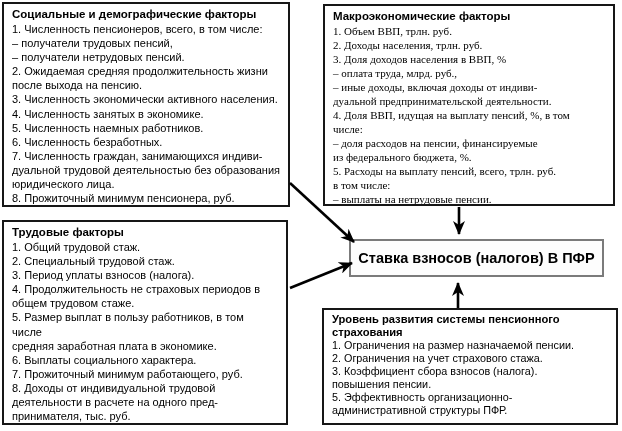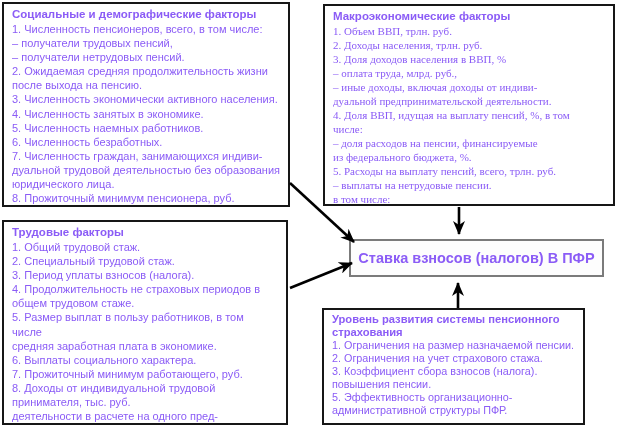--- a/index.html
+++ b/index.html
@@ -6,21 +6,21 @@
     margin: 0;
     padding: 0;
     background: #ffffff;
   }
   .canvas {
     position: relative;
     width: 622px;
     height: 431px;
     background: #ffffff;
     font-family: "Liberation Sans", "DejaVu Sans", sans-serif;
-    color: #8b5cf6;
+    color: #000000;
     overflow: hidden;
   }
   .box {
     position: absolute;
     box-sizing: border-box;
     border: 2px solid #161616;
     background: #ffffff;
     padding: 3px 4px 0 8px;
     overflow: hidden;
   }
@@ -31,21 +31,21 @@
     white-space: nowrap;
   }
   .line {
     font-size: 11px;
     line-height: 14.1px;
     white-space: nowrap;
   }
   #box-social { left: 2px;   top: 2px;   width: 288px; height: 205px; }
   #box-macro  { left: 323px; top: 4px;   width: 292px; height: 202px; }
   #box-labor  { left: 2px;   top: 220px; width: 286px; height: 205px; }
-  #box-level  { left: 322px; top: 308px; width: 263px; height: 117px; }
+  #box-level  { left: 322px; top: 308px; width: 296px; height: 117px; }
 
   #box-macro .line { line-height: 14.0px; font-family: Liberation Serif, serif; }
 
   #box-level .box-title {
     white-space: normal;
     max-width: 246px;
     line-height: 13.1px;
     font-size: 11.2px;
   }
   #box-level .line { line-height: 12.9px; font-size: 10.8px; }
@@ -109,41 +109,41 @@
         <div class="line">2. Доходы населения, трлн. руб.</div>
         <div class="line">3. Доля доходов населения в ВВП, %</div>
         <div class="line">– оплата труда, млрд. руб.,</div>
         <div class="line">– иные доходы, включая доходы от индиви-</div>
         <div class="line">дуальной предпринимательской деятельности.</div>
         <div class="line">4. Доля ВВП, идущая на выплату пенсий, %, в том</div>
         <div class="line">числе:</div>
         <div class="line">– доля расходов на пенсии, финансируемые</div>
         <div class="line">из федерального бюджета, %.</div>
         <div class="line">5. Расходы на выплату пенсий, всего, трлн. руб.</div>
+        <div class="line">в том числе:</div>
         <div class="line">– выплаты на нетрудовые пенсии.</div>
-        <div class="line">в том числе:</div>
       </div>
   </div>
 
   <div class="box" id="box-labor">
     <div class="box-title">Трудовые факторы</div>
     <div class="box-body">
         <div class="line">1. Общий трудовой стаж.</div>
         <div class="line">2. Специальный трудовой стаж.</div>
         <div class="line">3. Период уплаты взносов (налога).</div>
         <div class="line">4. Продолжительность не страховых периодов в</div>
         <div class="line">общем трудовом стаже.</div>
         <div class="line">5. Размер выплат в пользу работников, в том</div>
         <div class="line">числе</div>
         <div class="line">средняя заработная плата в экономике.</div>
         <div class="line">6. Выплаты социального характера.</div>
         <div class="line">7. Прожиточный минимум работающего, руб.</div>
         <div class="line">8. Доходы от индивидуальной трудовой</div>
+        <div class="line">деятельности в расчете на одного пред-</div>
         <div class="line">принимателя, тыс. руб.</div>
-        <div class="line">деятельности в расчете на одного пред-</div>
       </div>
   </div>
 
   <div id="box-center">
     <div class="center-title">Ставка взносов (налогов) В ПФР</div>
   </div>
 
   <div class="box" id="box-level">
     <div class="box-title">Уровень развития системы пенсионного страхования</div>
     <div class="box-body">

